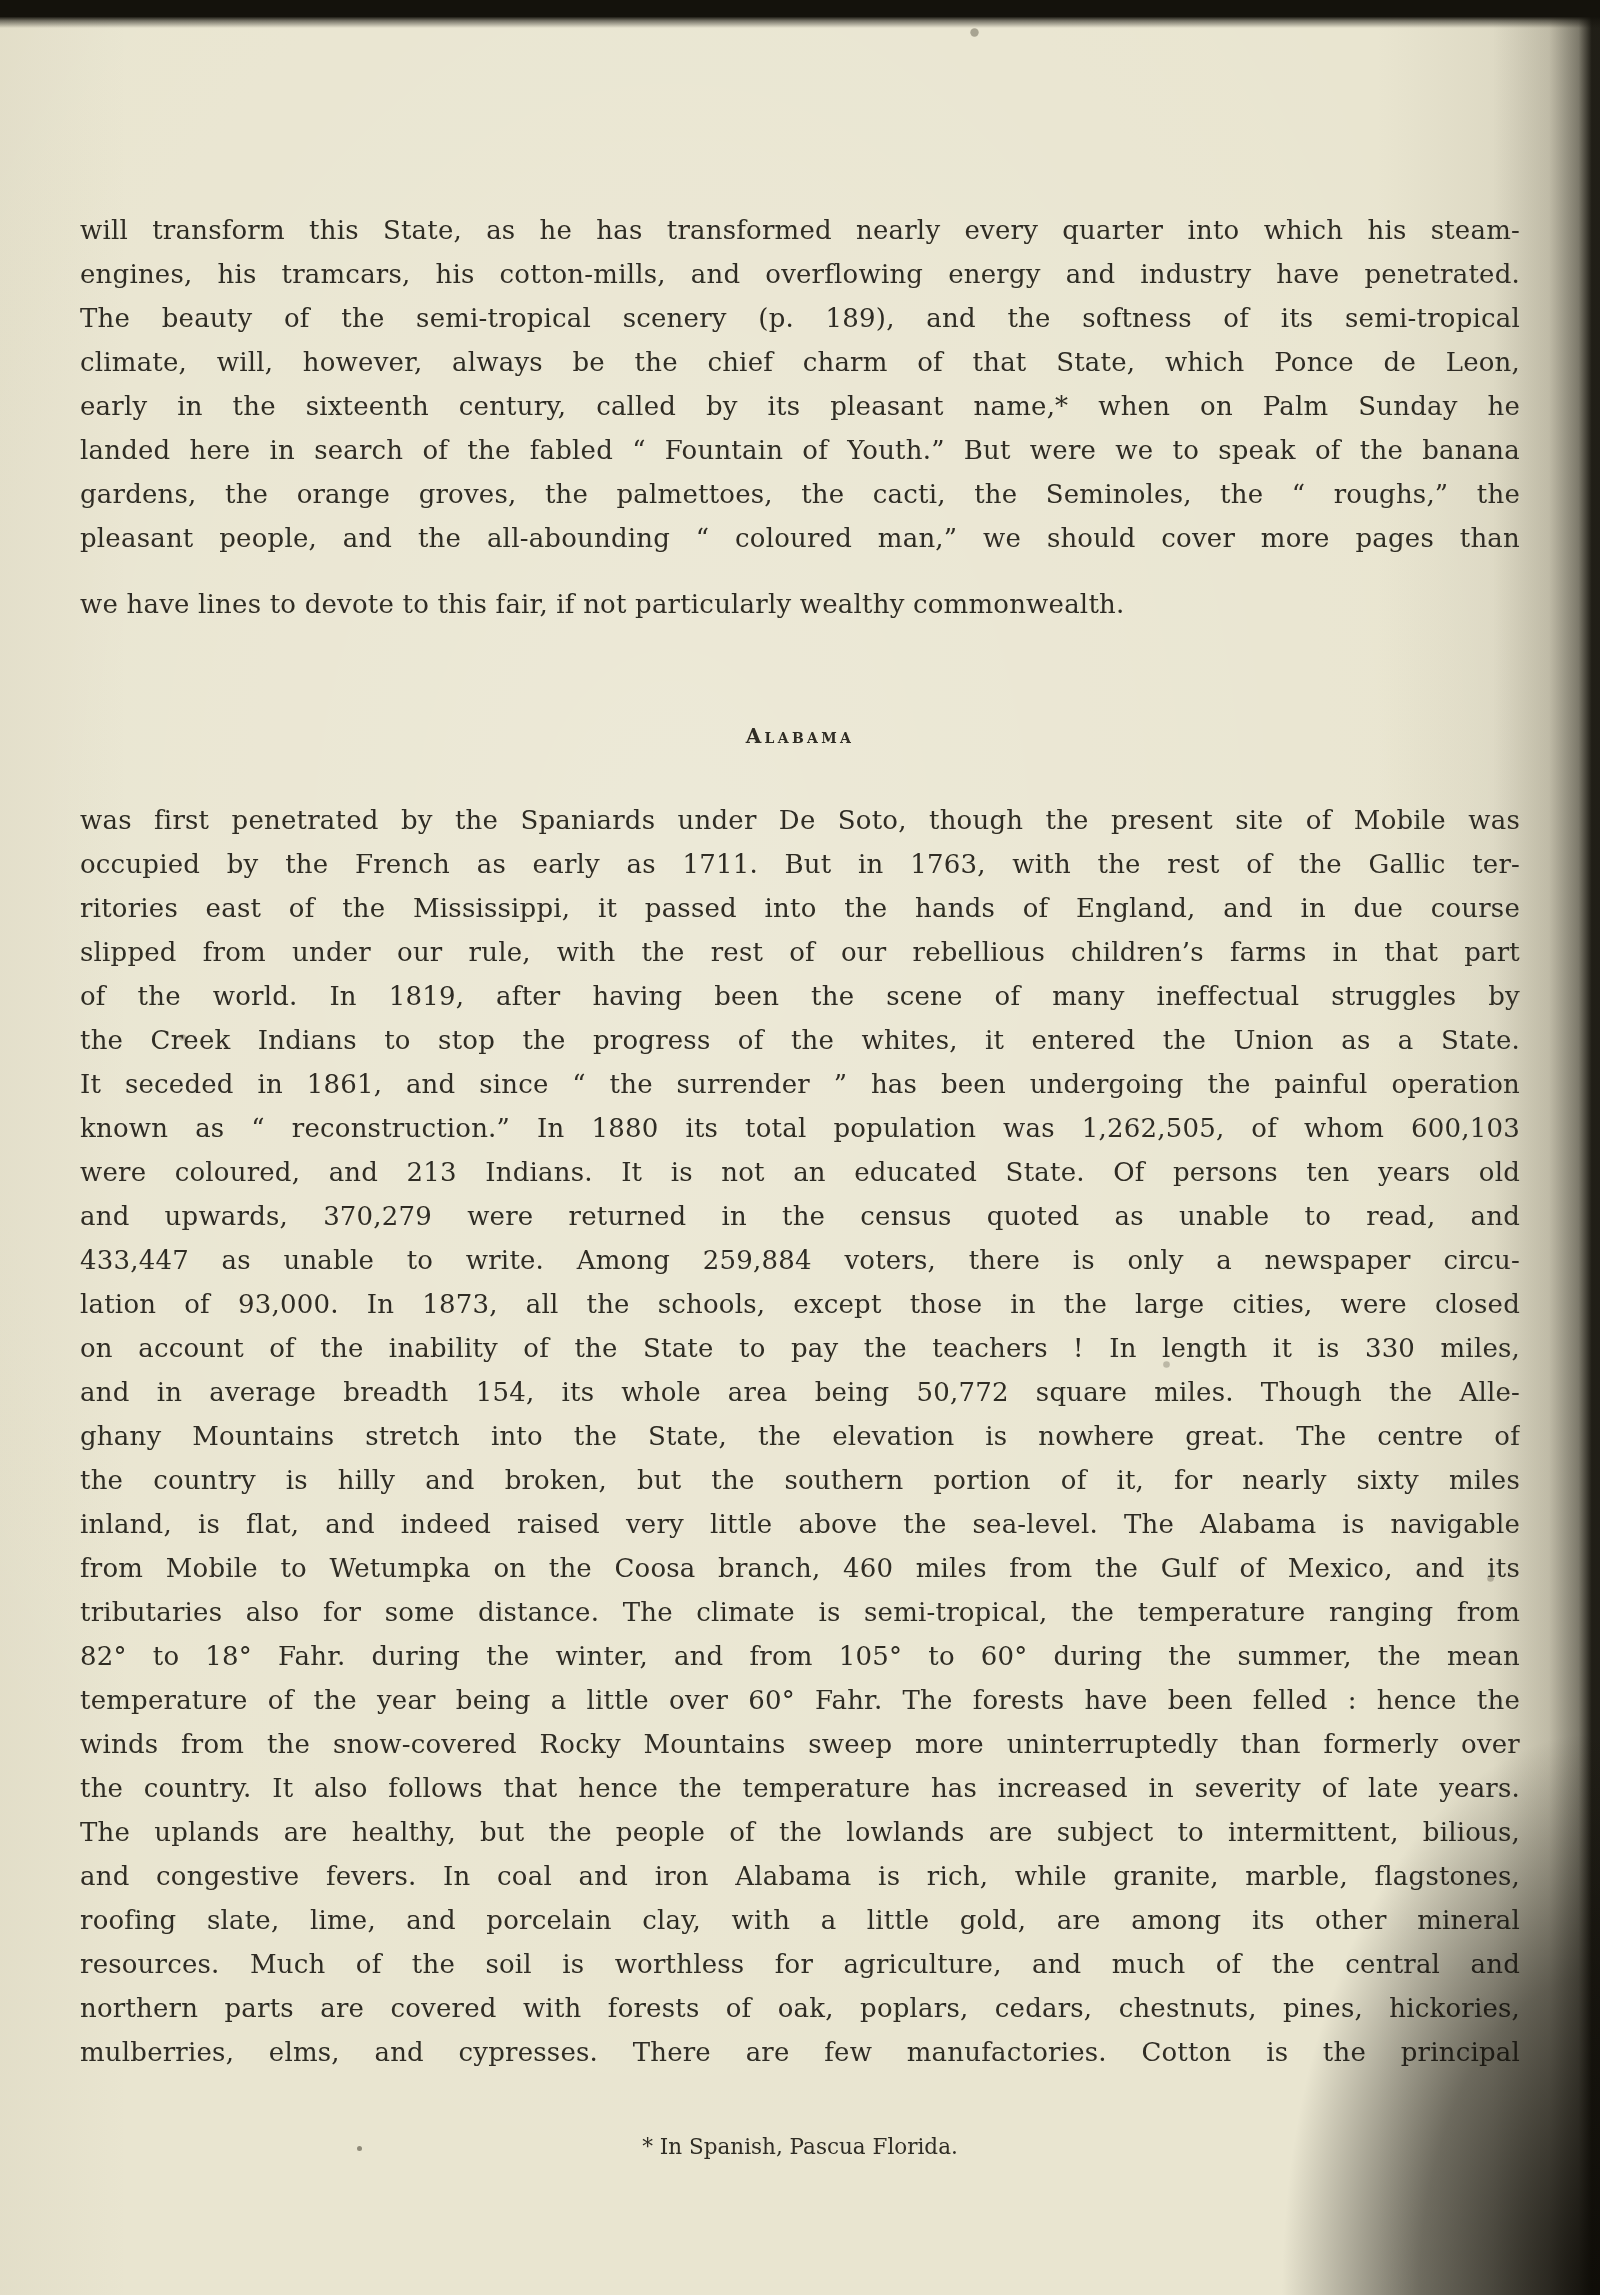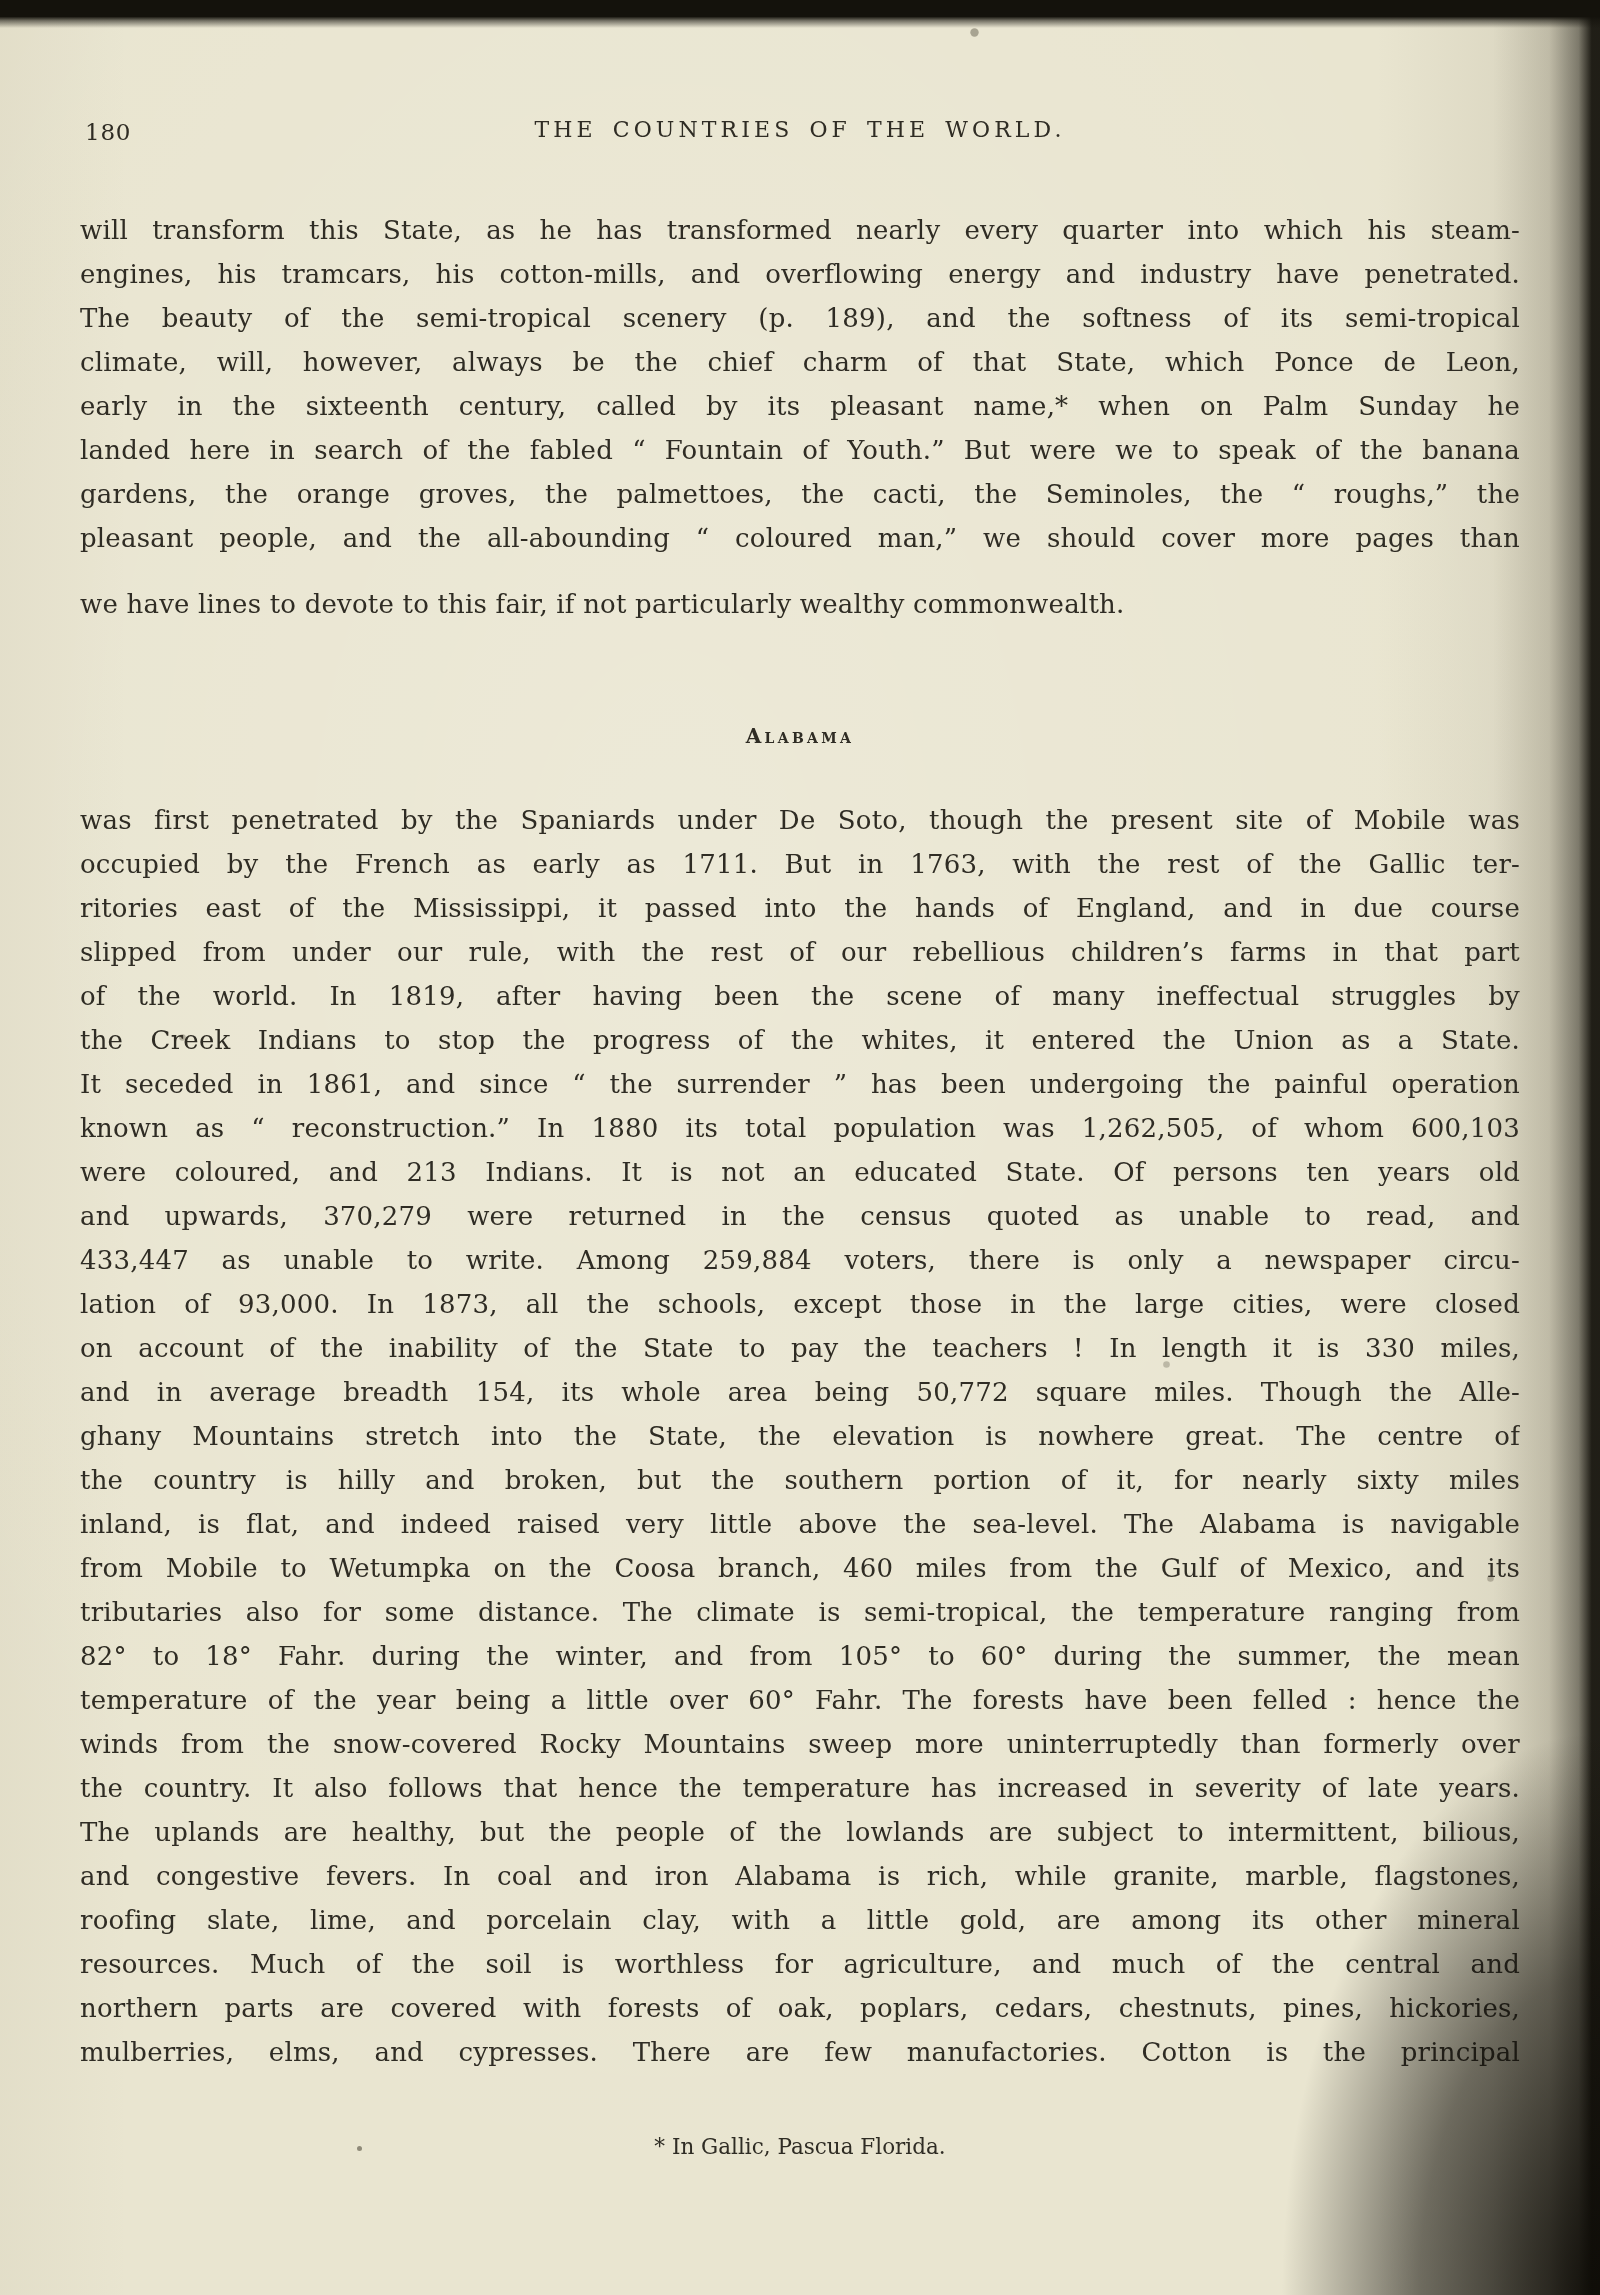--- a/index.html
+++ b/index.html
@@ -85,24 +85,20 @@
 </head>
 <body>
 
 <div class="page">
 
   <div class="scan-edge-top"></div>
   <div class="scan-edge-right"></div>
   <div class="scan-corner-bottom-right"></div>
   <div class="scan-speckles"></div>
 
-  <header class="running-head">
-    <span class="page-number">180</span>
-    <span class="running-title">THE COUNTRIES OF THE WORLD.</span>
-  </header>
 
   <main class="text-block">
     <div class="paragraph">
         <div class="line">will transform this State, as he has transformed nearly every quarter into which his steam-</div>
         <div class="line">engines, his tramcars, his cotton-mills, and overflowing energy and industry have penetrated.</div>
         <div class="line">The beauty of the semi-tropical scenery (p. 189), and the softness of its semi-tropical</div>
         <div class="line">climate, will, however, always be the chief charm of that State, which Ponce de Leon,</div>
         <div class="line">early in the sixteenth century, called by its pleasant name,* when on Palm Sunday he</div>
         <div class="line">landed here in search of the fabled “ Fountain of Youth.” But were we to speak of the banana</div>
         <div class="line">gardens, the orange groves, the palmettoes, the cacti, the Seminoles, the “ roughs,” the</div>
@@ -139,18 +135,18 @@
         <div class="line">The uplands are healthy, but the people of the lowlands are subject to intermittent, bilious,</div>
         <div class="line">and congestive fevers. In coal and iron Alabama is rich, while granite, marble, flagstones,</div>
         <div class="line">roofing slate, lime, and porcelain clay, with a little gold, are among its other mineral</div>
         <div class="line">resources. Much of the soil is worthless for agriculture, and much of the central and</div>
         <div class="line">northern parts are covered with forests of oak, poplars, cedars, chestnuts, pines, hickories,</div>
         <div class="line">mulberries, elms, and cypresses. There are few manufactories. Cotton is the principal</div>
       </div>
   </main>
 
   <footer class="footnote">
-    <span>* In Gallic,</span>
+    <span>* In Spanish,</span>
     <span class="italic">Pascua Florida.</span>
   </footer>
 
 </div>
 
 
 </body></html>

